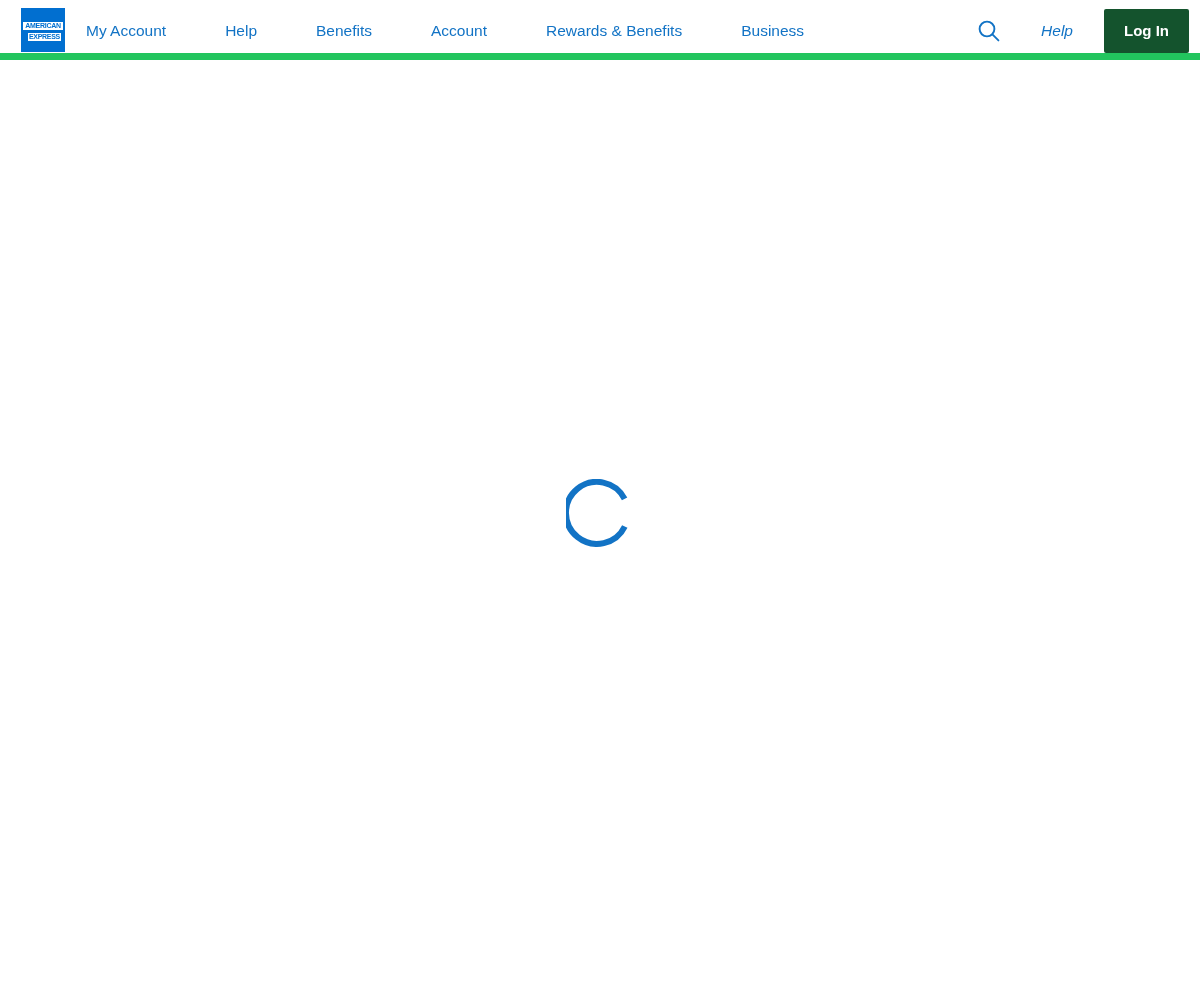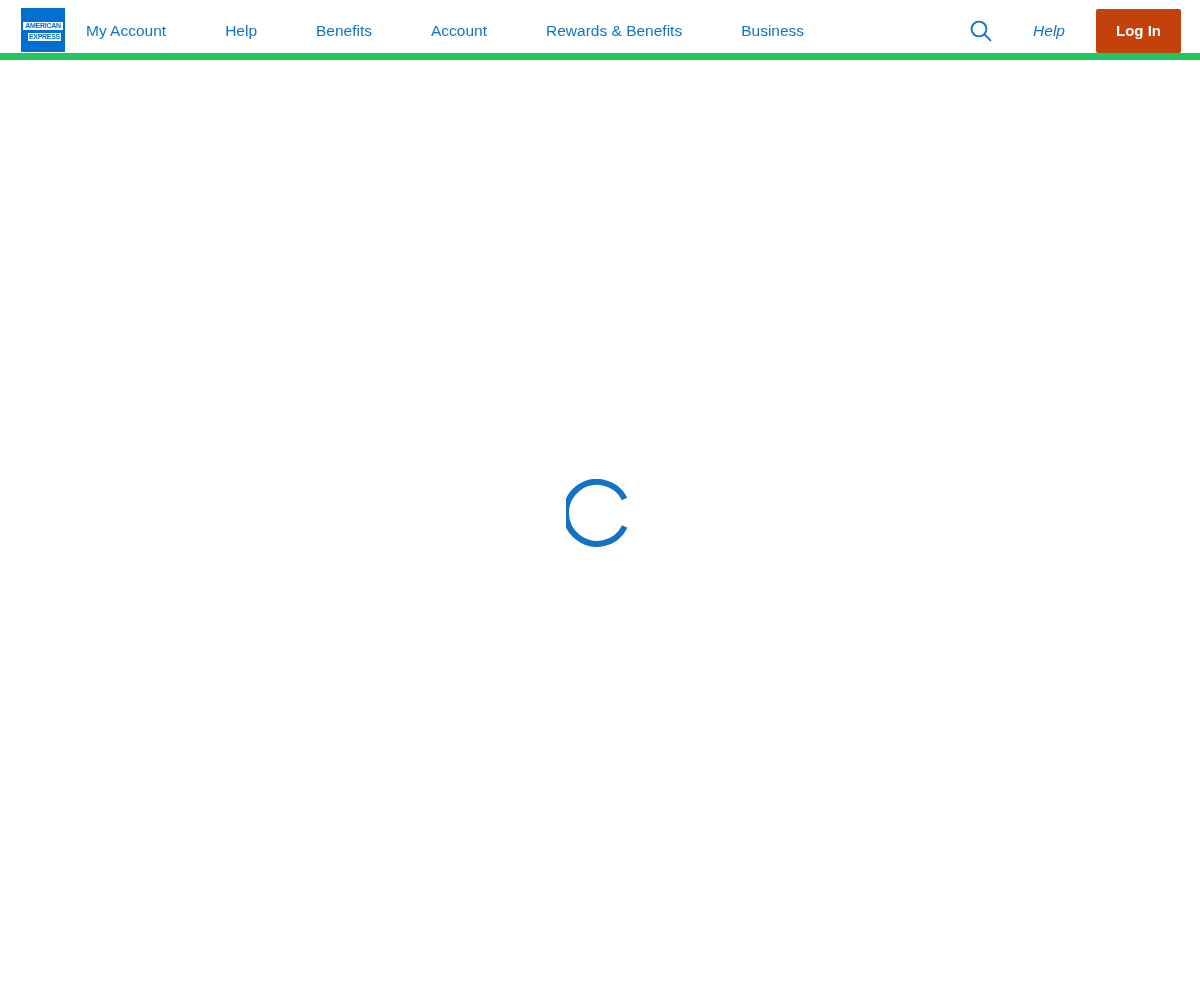--- a/index.html
+++ b/index.html
@@ -116,32 +116,32 @@
     line-height: 20px;
     text-decoration: none;
     margin-right: 31px;
     white-space: nowrap;
     cursor: pointer;
     font-style: italic;
   }
   .login-button {
     width: 85px;
     height: 44px;
-    background: #c2410c;
+    background: #14532d;
     color: #ffffff;
     border: none;
     border-radius: 2px;
     font-family: "Liberation Sans", sans-serif;
     font-size: 15px;
     font-weight: 700;
     line-height: 44px;
     text-align: center;
     text-decoration: none;
     cursor: pointer;
-    margin-right: 19px;
+    margin-right: 11px;
     padding: 0;
     display: block;
   }
 
   
   .page-main {
     position: relative;
     width: 1200px;
     height: 939px;
     background: #ffffff;

